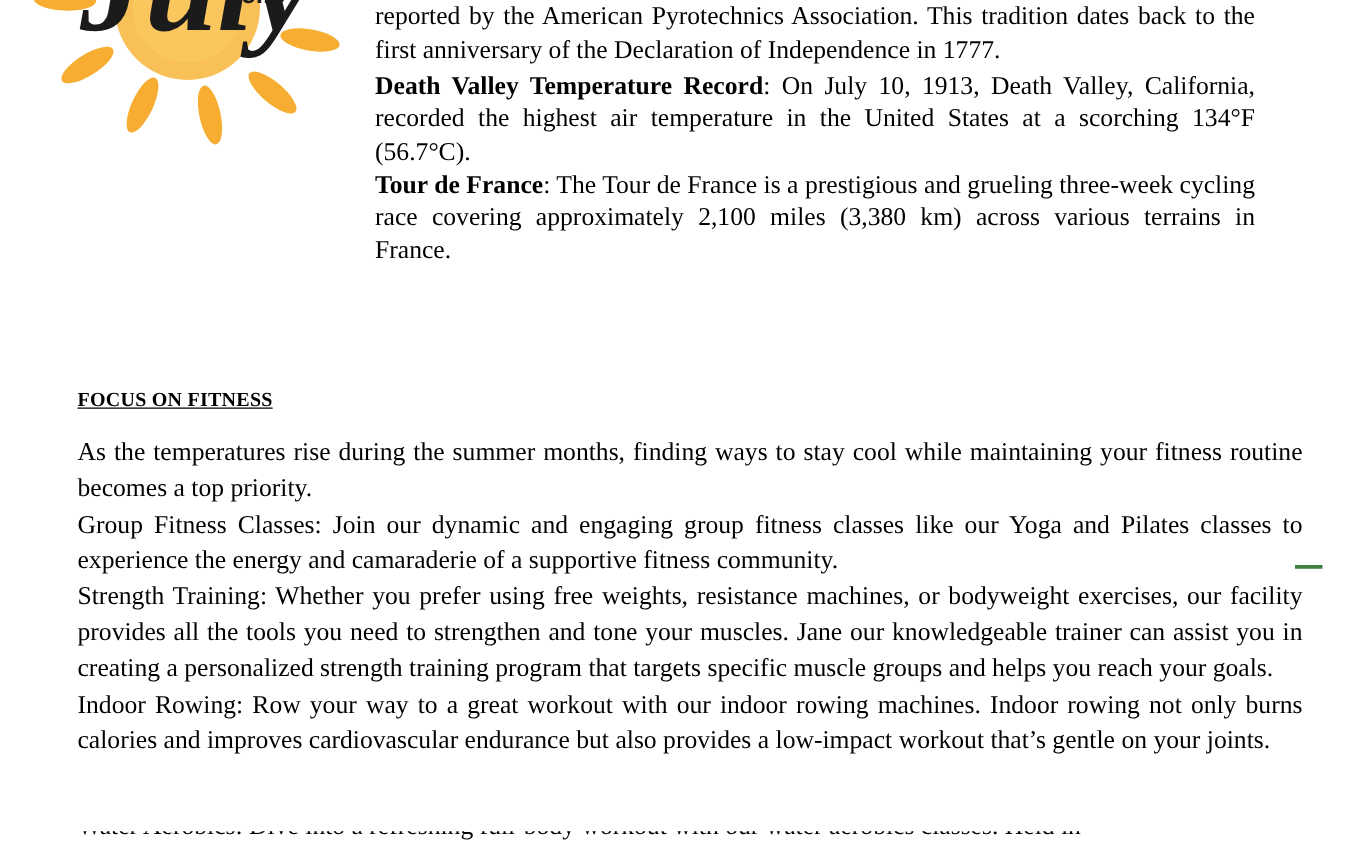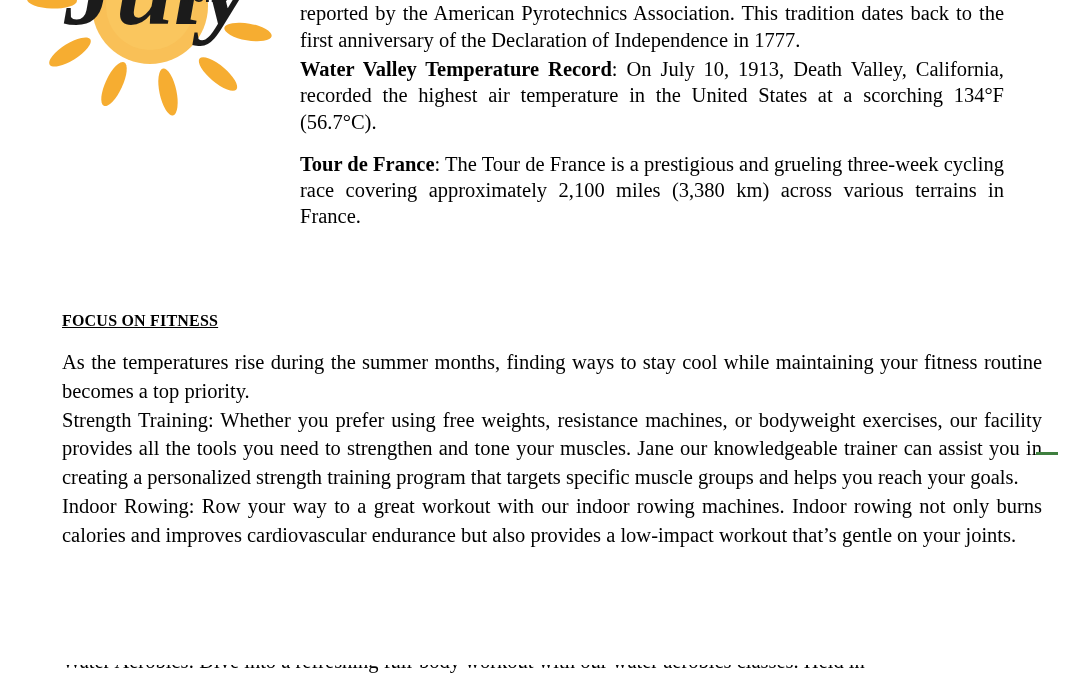--- a/index.html
+++ b/index.html
@@ -48,21 +48,21 @@
   }
 
   .para {
     font-size: 20.5px;
     line-height: 26.3px;
     text-align: justify;
     text-justify: inter-word;
     margin: 0;
     hyphens: none;
   }
-  .para + .para { margin-top: 16px; }
+  .para + .para { margin-top: 0; }
 
   .bold-lead {
     font-weight: bold;
   }
 
   
   .clip-first {
     height: 56px;
     overflow: hidden;
     position: relative;
@@ -146,32 +146,33 @@
       </svg>
     </div>
   </div>
 
   <div class="facts-col">
 
     <div class="clip-first">
       <p class="para">is celebrated with over 15,000 fireworks displays across the United States, as reported by the American Pyrotechnics Association. This tradition dates back to the first anniversary of the Declaration of Independence in 1777.</p>
     </div>
 
-    <p class="para"><span class="bold-lead">Water Valley Temperature Record</span><span>: On July 10, 1913, Death Valley, California, recorded the highest air temperature in the United States at a scorching 134°F (56.7°C).</span></p>
+    <p class="para"><span class="bold-lead">Death Valley Temperature Record</span><span>: On July 10, 1913, Death Valley, California, recorded the highest air temperature in the United States at a scorching 134°F (56.7°C).</span></p>
 
     <p class="para"><span class="bold-lead">Tour de France</span><span>: The Tour de France is a prestigious and grueling three-week cycling race covering approximately 2,100 miles (3,380 km) across various terrains in France.</span></p>
 
 
   </div>
 </div>
 
 <h2 class="section-head">FOCUS ON FITNESS</h2>
 
 <div class="body-col">
   <p class="para">As the temperatures rise during the summer months, finding ways to stay cool while maintaining your fitness routine becomes a top priority.</p>
+  <p class="para tight">Group Fitness Classes: Join our dynamic and engaging group fitness classes like our Yoga and Pilates classes to experience the energy and camaraderie of a supportive fitness community.</p>
   <p class="para tight">Strength Training: Whether you prefer using free weights, resistance machines, or bodyweight exercises, our facility provides all the tools you need to strengthen and tone your muscles. Jane our knowledgeable trainer can assist you in creating a personalized strength training program that targets specific muscle groups and helps you reach your goals.</p>
   <p class="para tight"> Indoor Rowing: Row your way to a great workout with our indoor rowing machines. Indoor rowing not only burns calories and improves cardiovascular endurance but also provides a low-impact workout that’s gentle on your joints.</p>
 </div>
 
 <div class="cut-line">
   <p class="para">Water Aerobics: Dive into a refreshing full-body workout with our water aerobics classes. Held in</p>
 </div>
 
 <div class="green-dash"></div>
 

